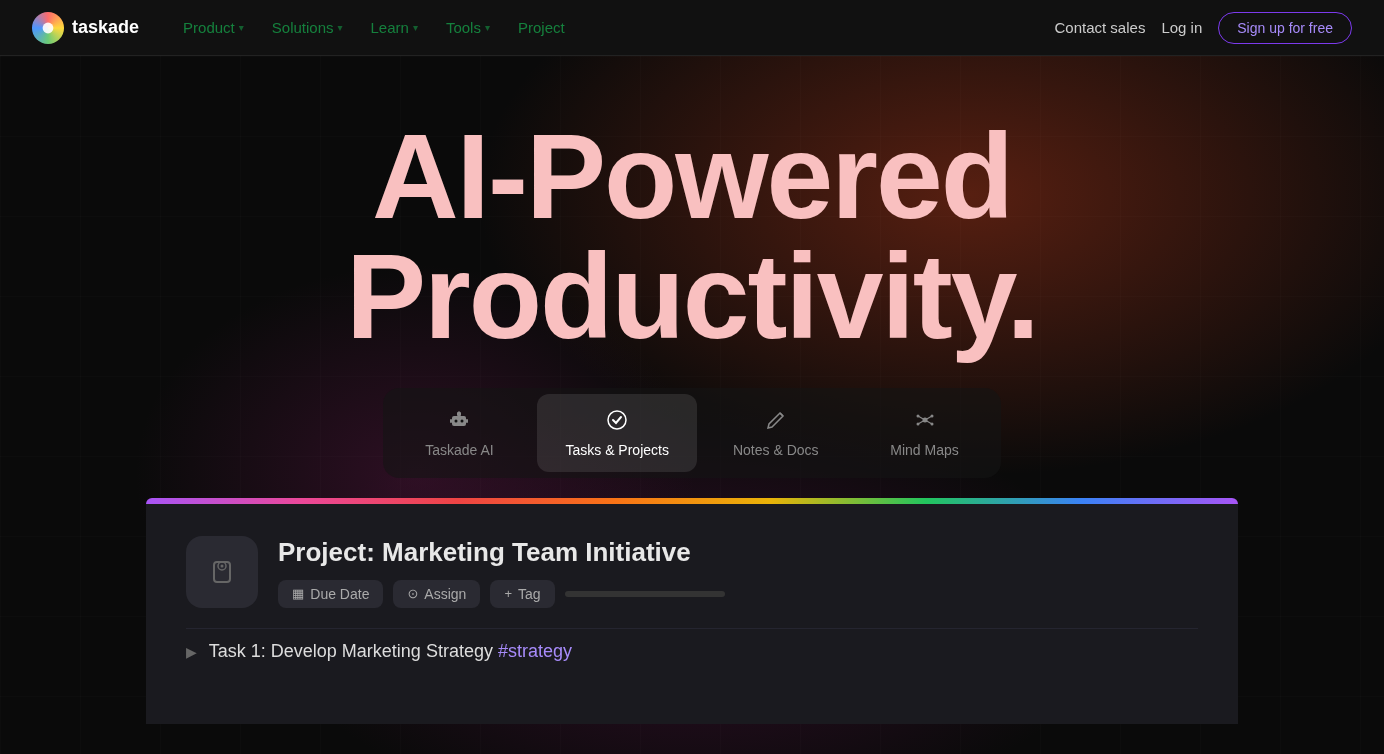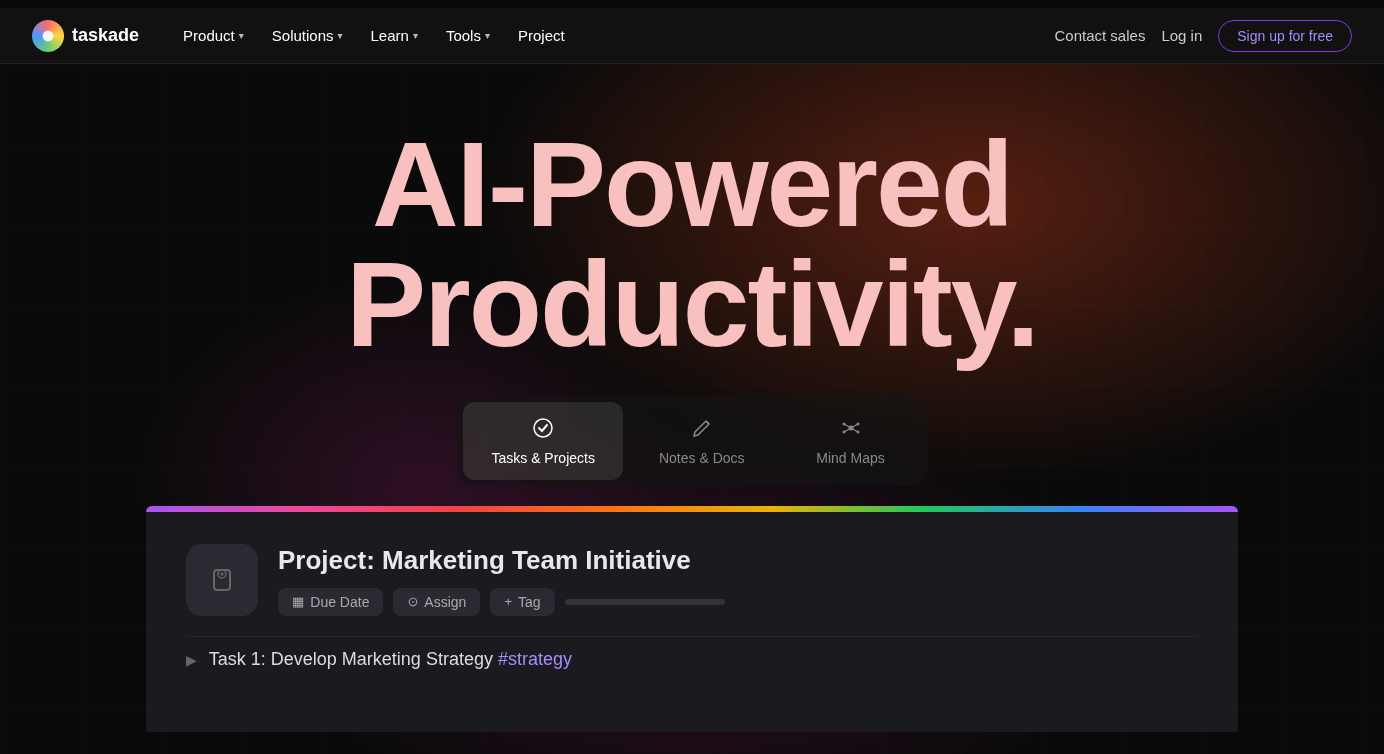--- a/index.html
+++ b/index.html
@@ -14,21 +14,20 @@
     
     nav {
       display: flex;
       align-items: center;
       background: #111;
       height: 56px;
       padding: 8px 32px;
       border-bottom: 1px solid #222;
       position: relative;
       z-index: 10;
-      margin-top: 8px;
     }
     .nav-logo {
       display: flex;
       align-items: center;
       gap: 8px;
       margin-right: 32px;
     }
     .nav-logo-icon {
       width: 32px;
       height: 32px;
@@ -47,21 +46,21 @@
     .nav-links {
       display: flex;
       align-items: center;
       gap: 4px;
       flex: 1;
     }
     .nav-item {
       display: flex;
       align-items: center;
       gap: 4px;
-      color: #ffffff;
+      color: #15803d;
       font-size: 15px;
       padding: 6px 12px;
       border-radius: 6px;
       cursor: pointer;
       transition: background 0.2s;
     }
     .nav-item .chevron {
       font-size: 10px;
       opacity: 0.7;
     }
@@ -312,20 +311,34 @@
   <div class="hero-bg"></div>
   <div class="hero-grid"></div>
 
   <div class="hero-content">
     <h1 class="hero-title">
       <span>AI-Powered</span><br>
       <span>Productivity.</span>
     </h1>
 
     <div class="feature-tabs">
+      <div class="feature-tab">
+        <span class="tab-icon">
+          <svg width="24" height="24" viewBox="0 0 24 24" fill="none">
+            <rect x="5" y="8" width="14" height="10" rx="2" fill="#888"></rect>
+            <circle cx="9" cy="13" r="1.5" fill="#111"></circle>
+            <circle cx="15" cy="13" r="1.5" fill="#111"></circle>
+            <rect x="10" y="4" width="4" height="4" rx="1" fill="#888"></rect>
+            <rect x="11.5" y="3" width="1" height="2" fill="#888"></rect>
+            <rect x="3" y="11" width="2" height="4" rx="1" fill="#888"></rect>
+            <rect x="19" y="11" width="2" height="4" rx="1" fill="#888"></rect>
+          </svg>
+        </span>
+        <span>Taskade AI</span>
+      </div>
 
       <div class="feature-tab active">
         <span class="tab-icon">
           <svg width="24" height="24" viewBox="0 0 24 24" fill="none">
             <circle cx="12" cy="12" r="9" stroke="#fff" stroke-width="1.5"></circle>
             <polyline points="8,12 11,15 16,9" stroke="#fff" stroke-width="2" fill="none" stroke-linecap="round"></polyline>
           </svg>
         </span>
         <span>Tasks &amp; Projects</span>
       </div>

